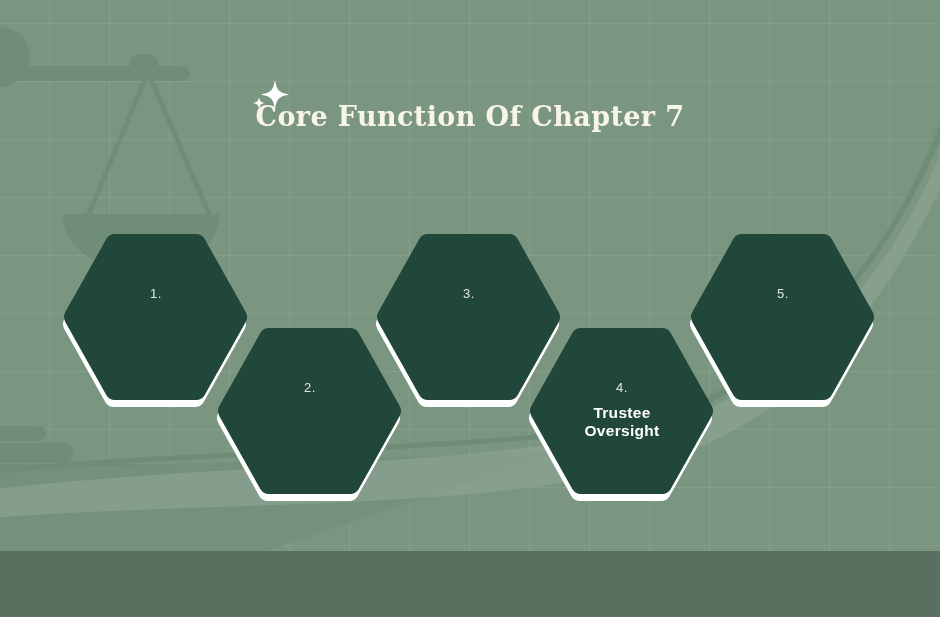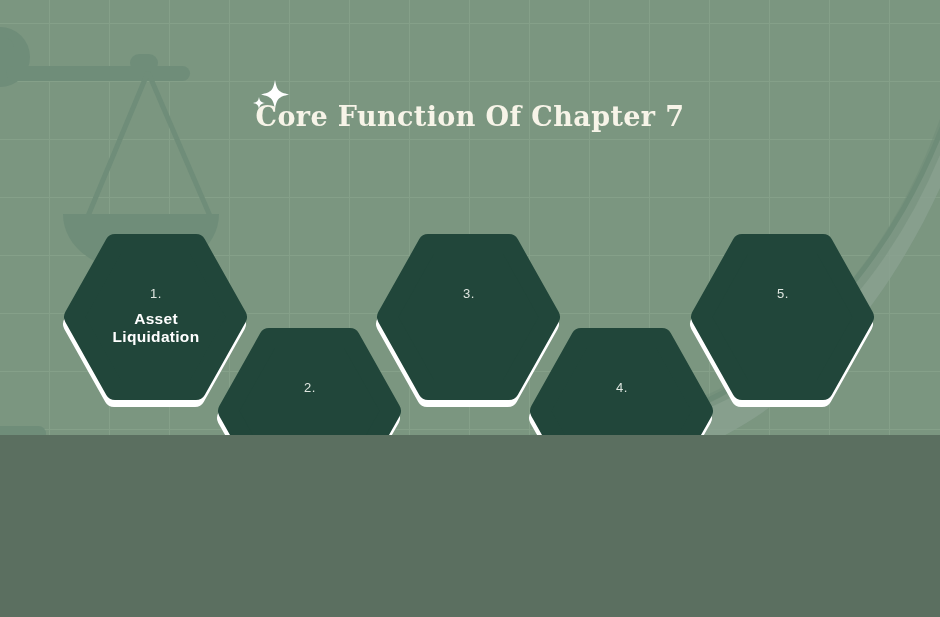--- a/index.html
+++ b/index.html
@@ -3,21 +3,21 @@
 <meta charset="utf-8">
 <style>
   html, body { margin: 0; padding: 0; }
   body {
     font-family: "Liberation Sans", "DejaVu Sans", sans-serif;
     background: #5b6f60;
   }
   .canvas {
     position: relative;
     width: 940px;
-    height: 435px;
+    height: 551px;
     overflow: hidden;
     background-color: var(--background, #7b9680);
     
     background-image:
       linear-gradient(to right, var(--grid_line, #8aa48e) 1px, transparent 1px),
       linear-gradient(to bottom, var(--grid_line, #8aa48e) 1px, transparent 1px);
     background-size: 60px 58px;
     background-position: 49px 23px;
   }
   .bg-decor {
@@ -149,33 +149,33 @@
 
   <div class="hex hex-4">
     <svg class="hex-shape" width="190" height="180" viewBox="0 0 190 180" aria-hidden="true">
       <g stroke-width="20" stroke-linejoin="round">
         <polygon class="hex-back" points="13,84 54,11 135,11 176,84 135,157 54,157" transform="translate(-1,7)"></polygon>
         <polygon class="hex-front" points="13,84 54,11 135,11 176,84 135,157 54,157"></polygon>
       </g>
     </svg>
     <div class="hex-text">
       <div class="hex-num">4.</div>
+      <div class="hex-label">Trustee Oversight</div>
     </div>
   </div>
 
   <div class="hex hex-1">
     <svg class="hex-shape" width="190" height="180" viewBox="0 0 190 180" aria-hidden="true">
       <g stroke-width="20" stroke-linejoin="round">
         <polygon class="hex-back" points="13,84 54,11 135,11 176,84 135,157 54,157" transform="translate(-1,7)"></polygon>
         <polygon class="hex-front" points="13,84 54,11 135,11 176,84 135,157 54,157"></polygon>
       </g>
     </svg>
     <div class="hex-text">
       <div class="hex-num">1.</div>
-      <div class="hex-label">Asset Liquidation</div>
     </div>
   </div>
 
   <div class="hex hex-3">
     <svg class="hex-shape" width="190" height="180" viewBox="0 0 190 180" aria-hidden="true">
       <g stroke-width="20" stroke-linejoin="round">
         <polygon class="hex-back" points="13,84 54,11 135,11 176,84 135,157 54,157" transform="translate(-1,7)"></polygon>
         <polygon class="hex-front" points="13,84 54,11 135,11 176,84 135,157 54,157"></polygon>
       </g>
     </svg>

